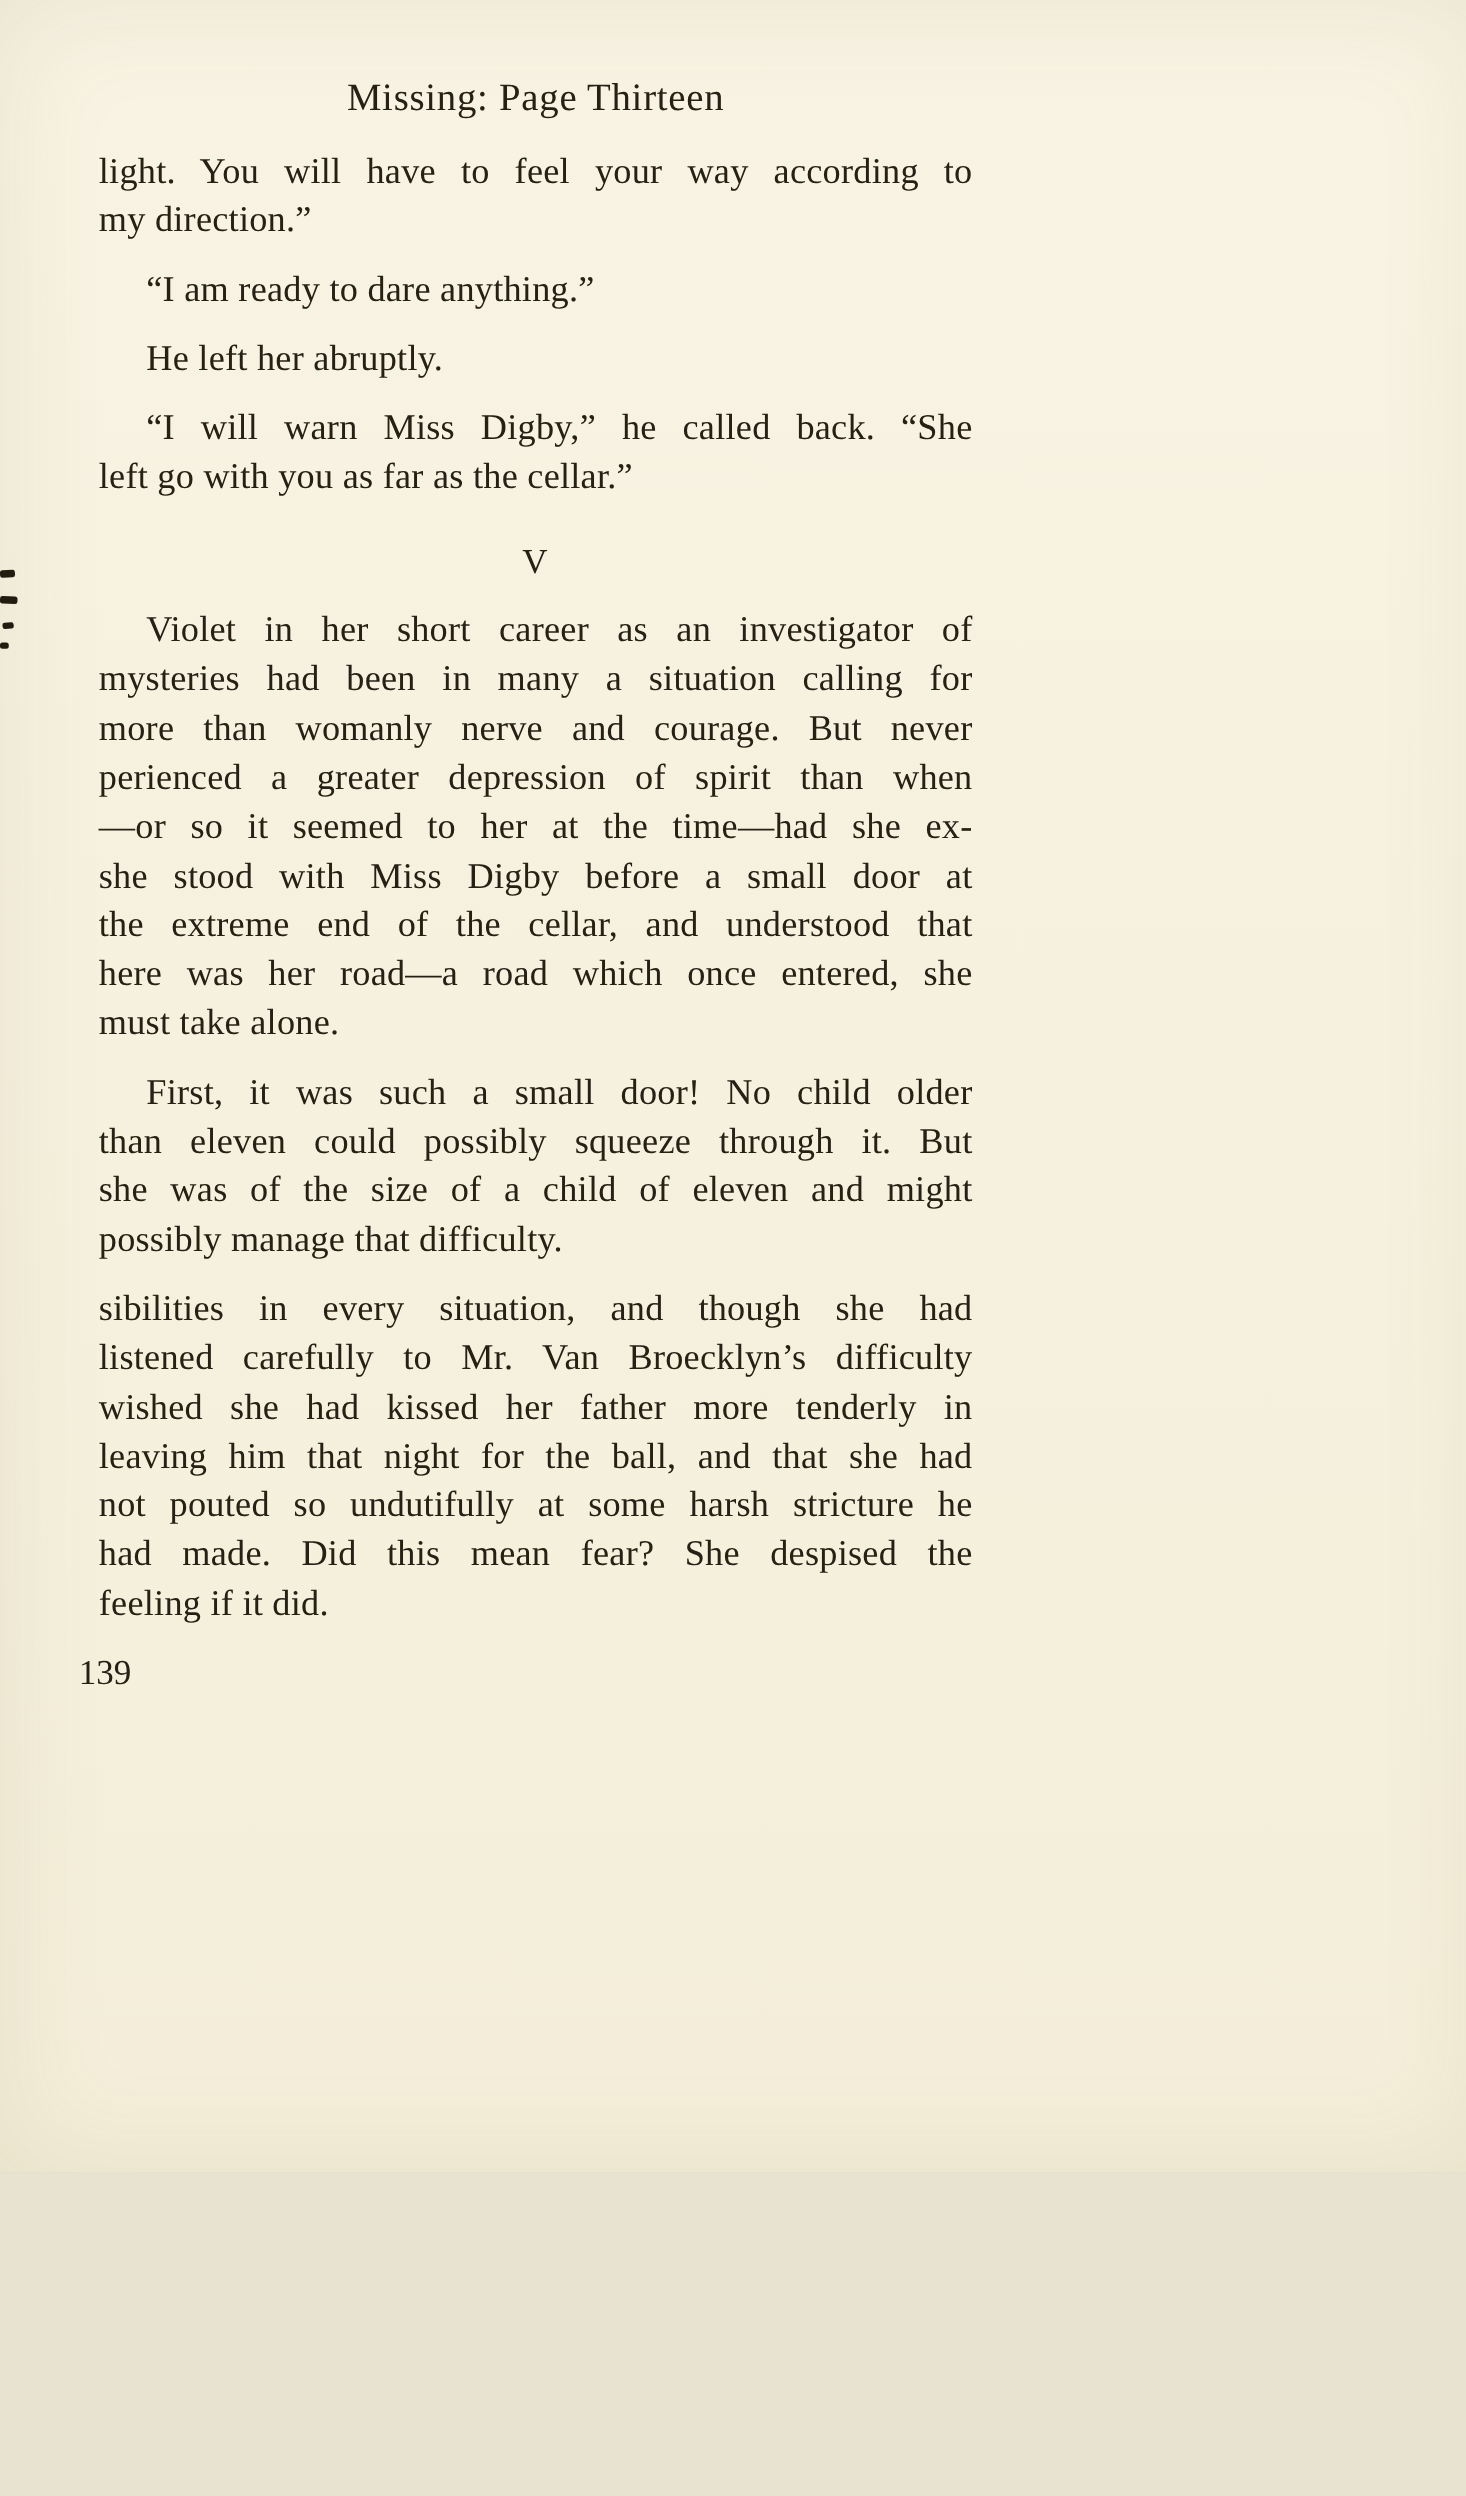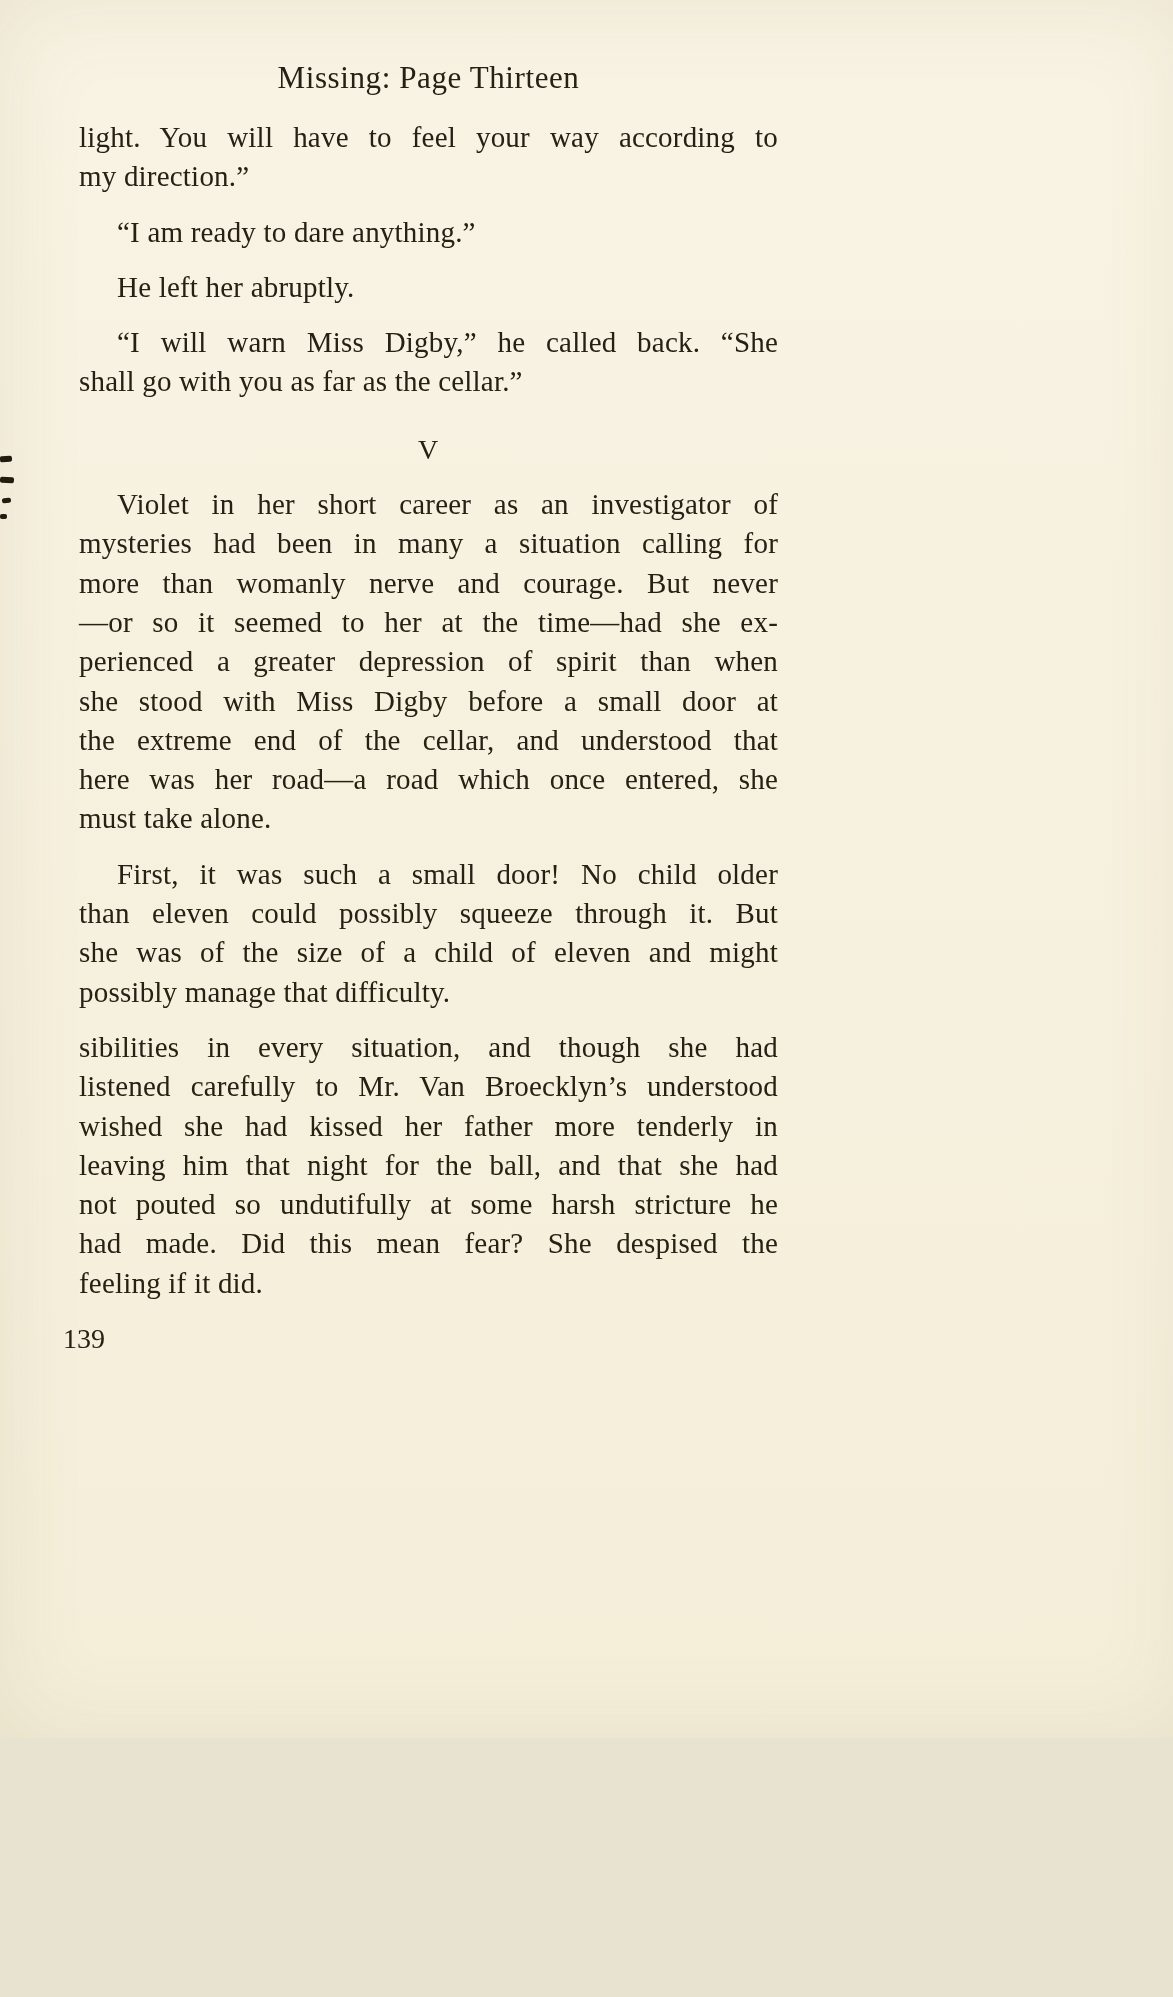--- a/index.html
+++ b/index.html
@@ -87,43 +87,43 @@
           <div class="line last">my direction.”</div>
         </div>
         <div class="paragraph">
           <div class="line last first-indent">“I am ready to dare anything.”</div>
         </div>
         <div class="paragraph">
           <div class="line last first-indent">He left her abruptly.</div>
         </div>
         <div class="paragraph">
           <div class="line first-indent">“I will warn Miss Digby,” he called back. “She</div>
-          <div class="line last">shall go with you as far as the cellar.”</div>
+          <div class="line last">left go with you as far as the cellar.”</div>
         </div>
         <div class="section-heading">V</div>
         <div class="paragraph">
           <div class="line first-indent">Violet in her short career as an investigator of</div>
           <div class="line">mysteries had been in many a situation calling for</div>
           <div class="line">more than womanly nerve and courage. But never</div>
+          <div class="line">perienced a greater depression of spirit than when</div>
           <div class="line">—or so it seemed to her at the time—had she ex-</div>
-          <div class="line">perienced a greater depression of spirit than when</div>
           <div class="line">she stood with Miss Digby before a small door at</div>
           <div class="line">the extreme end of the cellar, and understood that</div>
           <div class="line">here was her road—a road which once entered, she</div>
           <div class="line last">must take alone.</div>
         </div>
         <div class="paragraph">
           <div class="line first-indent">First, it was such a small door! No child older</div>
           <div class="line">than eleven could possibly squeeze through it. But</div>
           <div class="line">she was of the size of a child of eleven and might</div>
           <div class="line last">possibly manage that difficulty.</div>
         </div>
         <div class="paragraph">
           <div class="line">sibilities in every situation, and though she had</div>
-          <div class="line">listened carefully to Mr. Van Broecklyn’s understood</div>
+          <div class="line">listened carefully to Mr. Van Broecklyn’s difficulty</div>
           <div class="line">wished she had kissed her father more tenderly in</div>
           <div class="line">leaving him that night for the ball, and that she had</div>
           <div class="line">not pouted so undutifully at some harsh stricture he</div>
           <div class="line">had made. Did this mean fear? She despised the</div>
           <div class="line last">feeling if it did.</div>
         </div>
       </div>
 
     <div class="page-number">139</div>
   </div>

